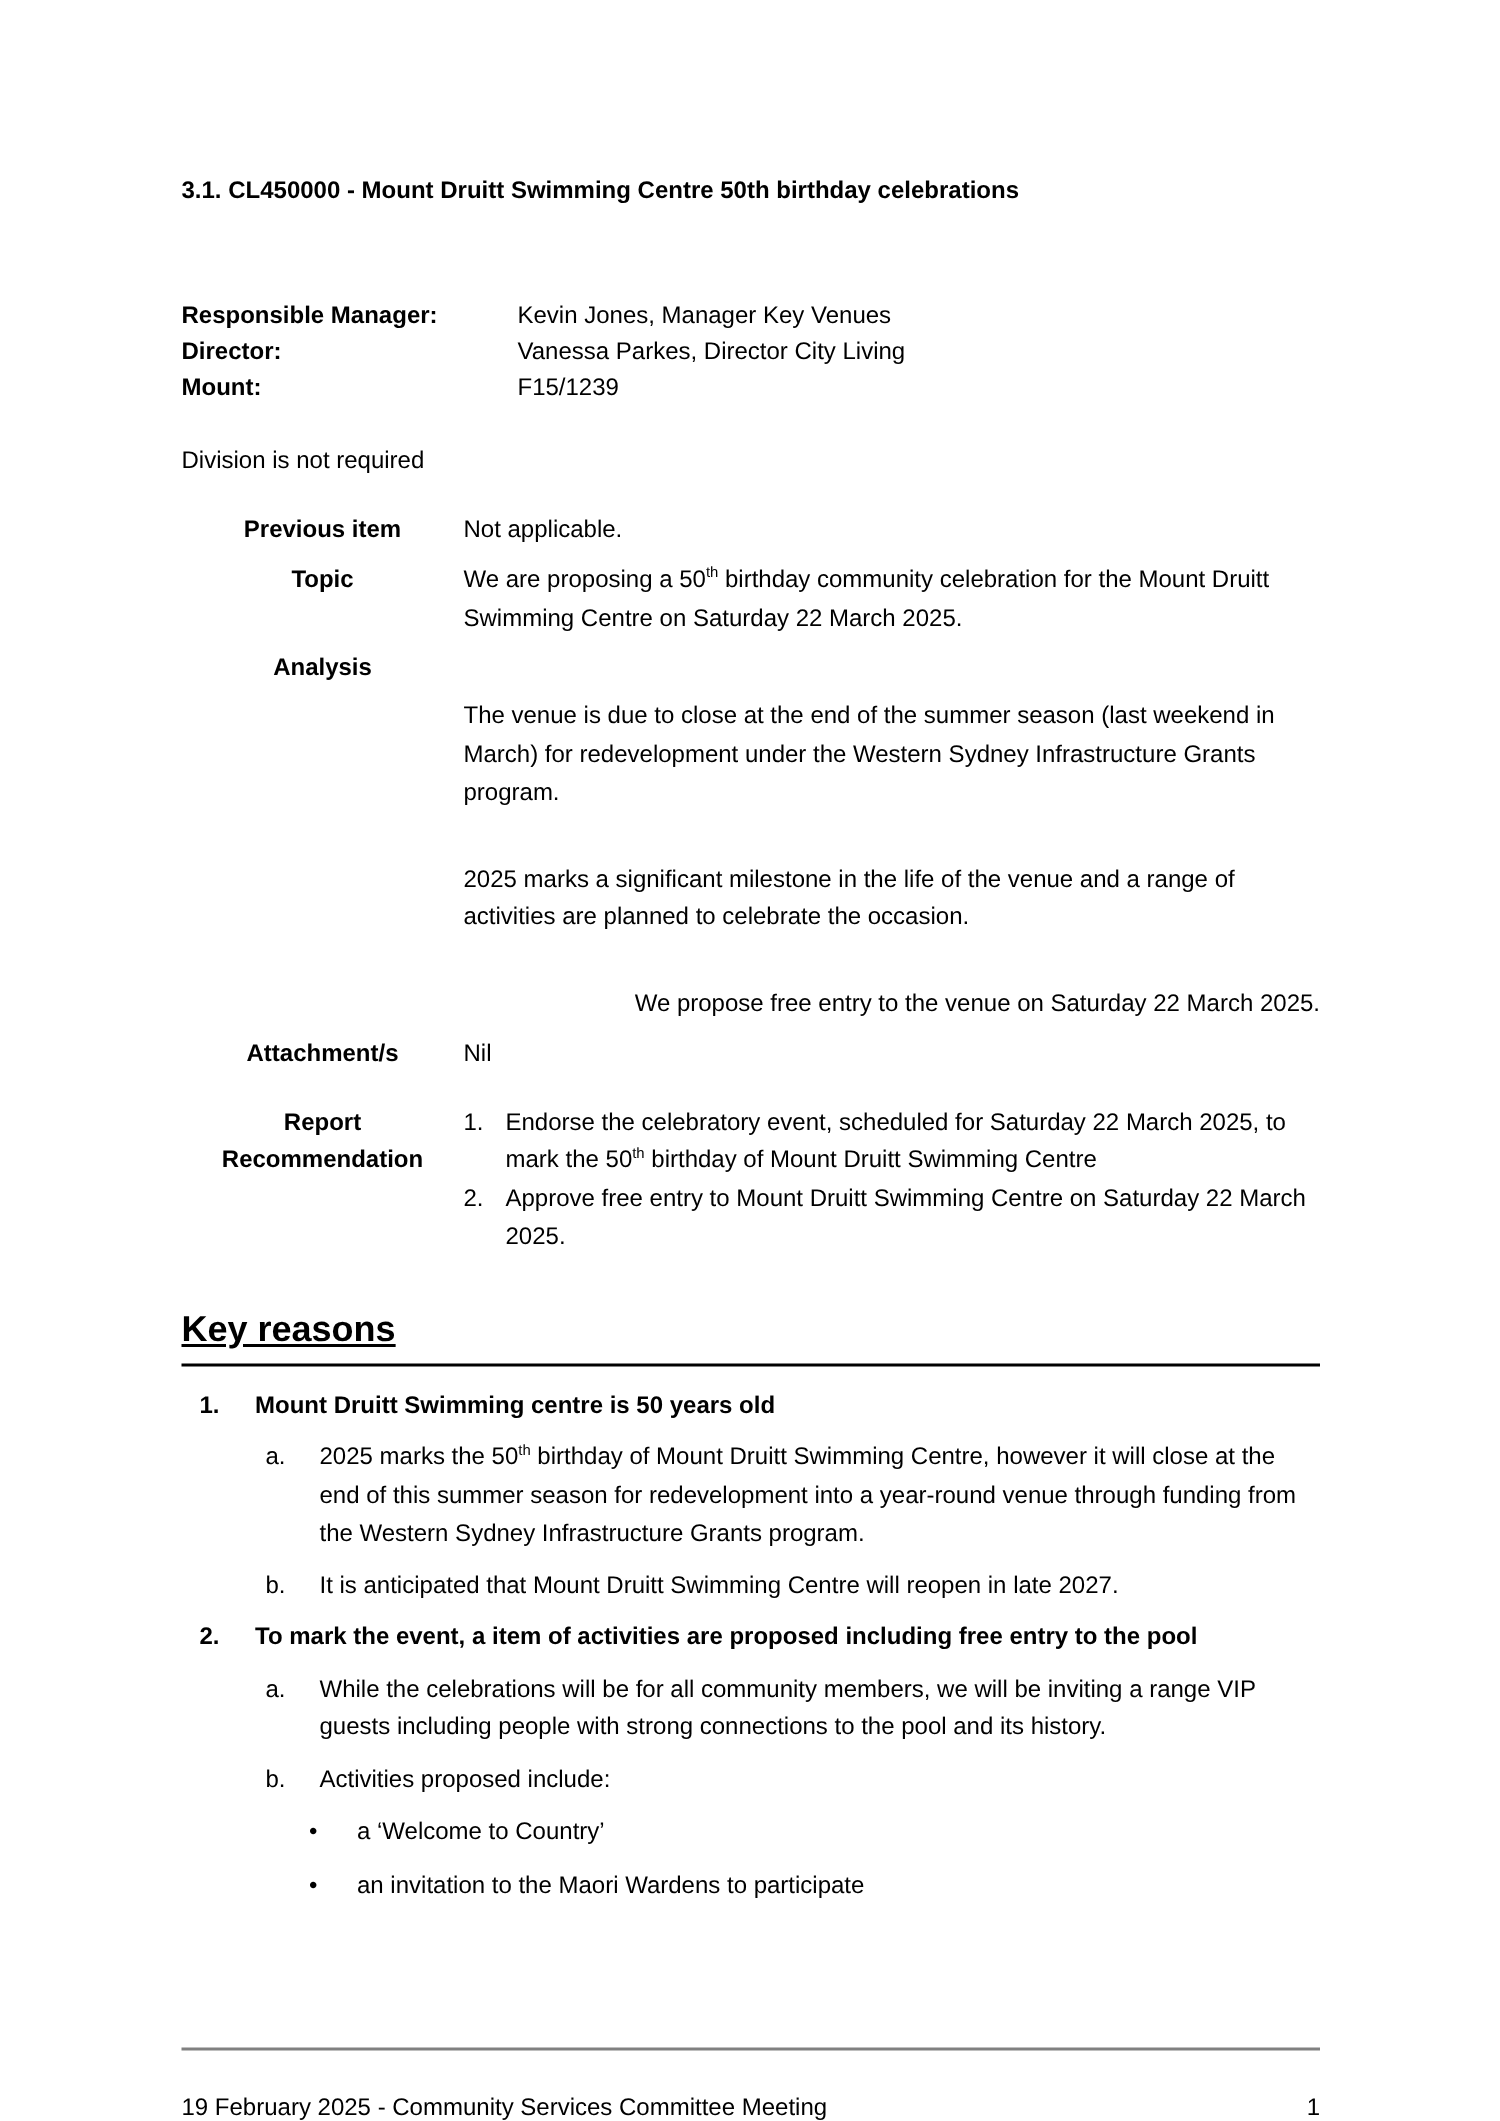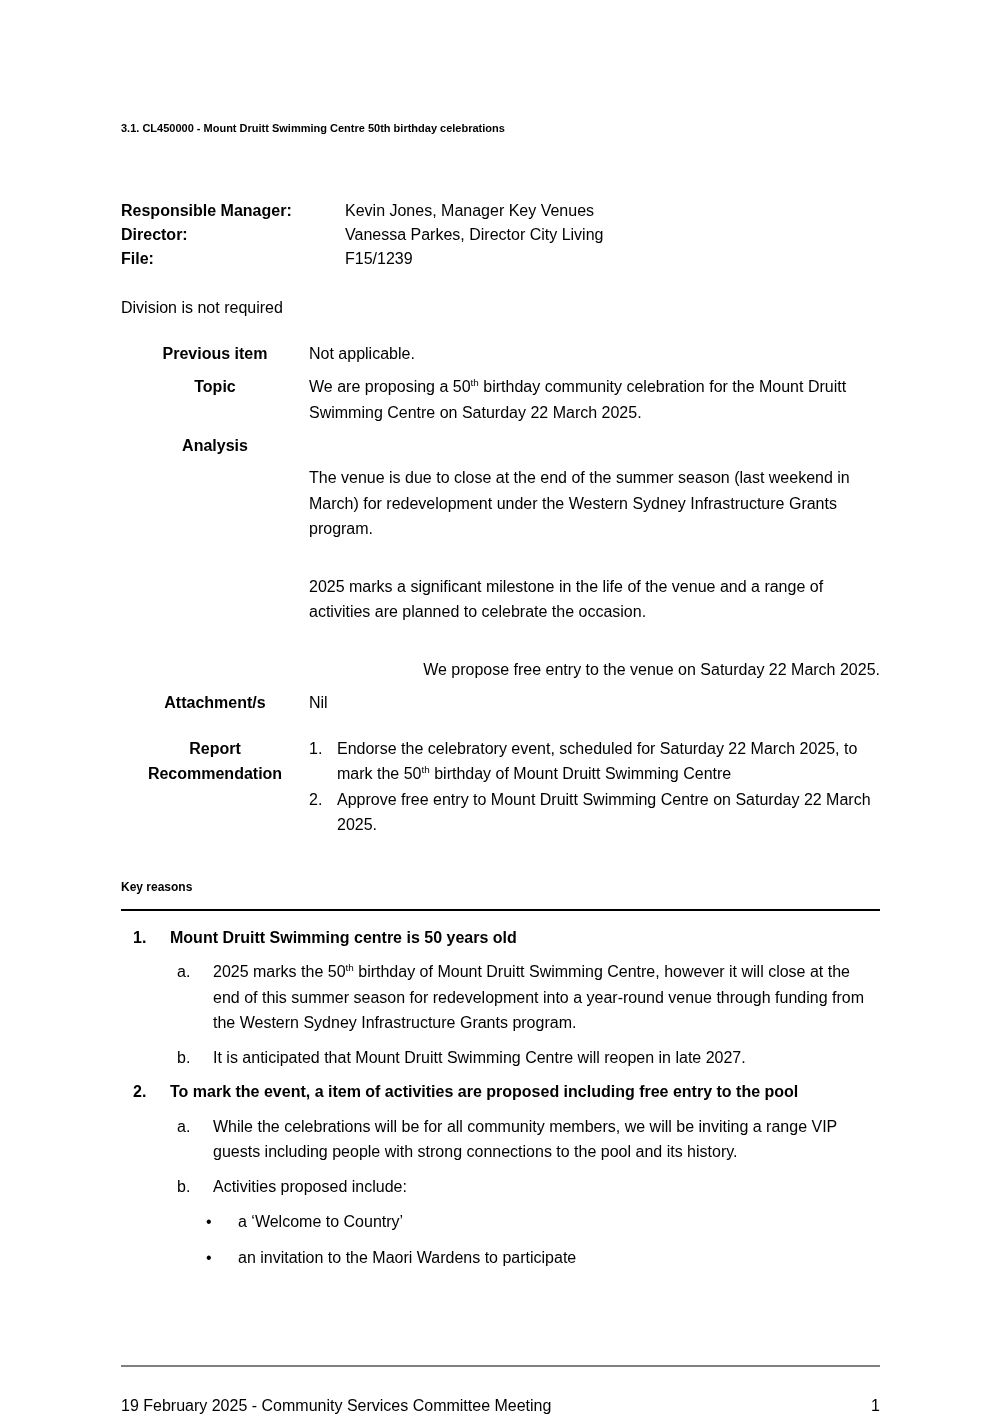--- a/index.html
+++ b/index.html
@@ -12,21 +12,21 @@
     background: #ffffff;
     color: #000000;
     font-family: "Liberation Sans", sans-serif;
     font-size: 16px;
     line-height: 25.5px;
     overflow: hidden;
   }
   .content { padding: 118px 120px 0 121px; }
 
   .doc-title {
-    font-size: 11px;
+    font-size: 16px;
     font-weight: bold;
     line-height: 20px;
   }
 
   .info-table { margin-top: 61px; }
   .info-row { display: flex; line-height: 24px; }
   .info-label { width: 224px; flex-shrink: 0; font-weight: bold; }
   .info-value { flex: 1; }
 
   .division-note { margin-top: 24px; }
@@ -39,21 +39,21 @@
   .para:last-child { margin-bottom: 0; text-align: right; }
   .srow-rec { margin-top: 20px; }
 
   .rec-item { display: flex; }
   .rec-num { width: 28px; flex-shrink: 0; }
   .rec-text { flex: 1; }
 
   sup { font-size: 62%; line-height: 0; vertical-align: super; }
 
   .key-reasons { margin-top: 36px; }
-  .kr-heading { font-size: 12px; font-weight: bold; line-height: 26px; }
+  .kr-heading { font-size: 24px; font-weight: bold; line-height: 26px; text-decoration: underline; }
   .kr-rule { height: 2px; background: #000000; margin-top: 9px; }
 
   .kr-item { margin-top: 14px; }
   .kr-item + .kr-item { margin-top: 9px; }
   .kr-head { display: flex; font-weight: bold; padding-left: 12px; }
   .kr-num { width: 37px; flex-shrink: 0; }
   .kr-title { flex: 1; }
   .kr-sub { display: flex; padding-left: 56px; margin-top: 9px; }
   .kr-letter { width: 36px; flex-shrink: 0; }
   .kr-text { flex: 1; }
@@ -86,21 +86,21 @@
     <div class="info-table">
       <div class="info-row">
         <div class="info-label">Responsible Manager:</div>
         <div class="info-value">Kevin Jones, Manager Key Venues</div>
       </div>
       <div class="info-row">
         <div class="info-label">Director:</div>
         <div class="info-value">Vanessa Parkes, Director City Living</div>
       </div>
       <div class="info-row">
-        <div class="info-label">File:</div>
+        <div class="info-label">Mount:</div>
         <div class="info-value">F15/1239</div>
       </div>
     </div>
 
     <div class="division-note">Division is not required</div>
 
     <div class="summary">
 
       <div class="srow">
         <div class="srow-label">Previous item</div>

